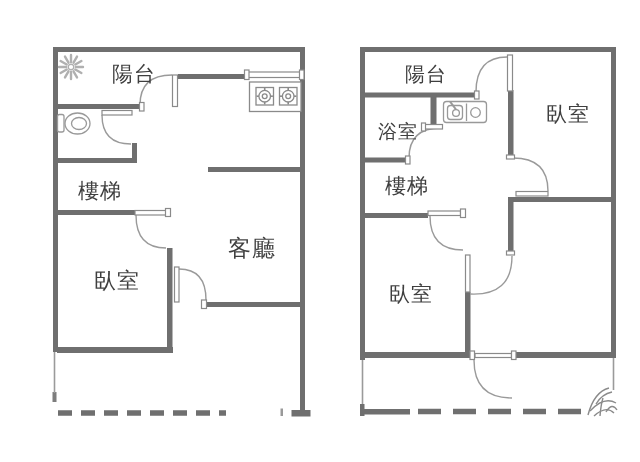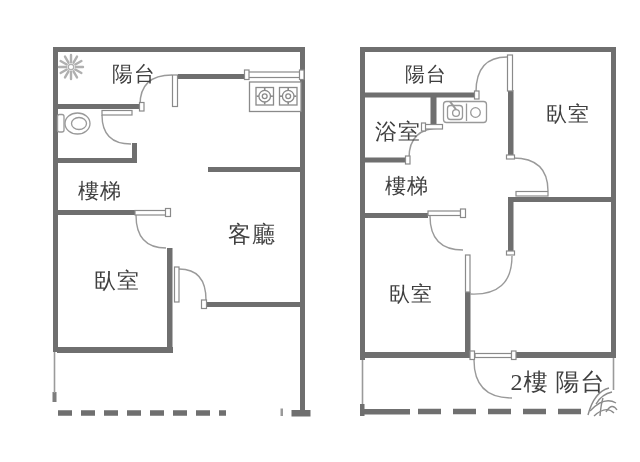--- a/index.html
+++ b/index.html
@@ -1,27 +1,27 @@
 <!DOCTYPE html>
 <html><head>
 <meta charset="utf-8">
 <style>
   html,body{margin:0;padding:0;background:#ffffff;}
   #stage{position:relative;width:640px;height:462px;background:#ffffff;overflow:hidden;
          font-family:"Liberation Serif","DejaVu Serif",serif;}
   #plan-svg{position:absolute;left:0;top:0;}
   .lbl{position:absolute;transform:translate(-50%,-50%);color:#3f3f3f;white-space:nowrap;
        font-family:"Liberation Serif","DejaVu Serif",serif;letter-spacing:1px;}
-  .fs19{font-size:22px}.fs20{font-size:20px}.fs21{font-size:21px}
+  .fs19{font-size:19px}.fs20{font-size:20px}.fs21{font-size:21px}
   .fs22{font-size:22px}.fs23{font-size:23px}.fs24{font-size:24px}
   
   .l-balcony{left:134px;top:74px}
   .l-dining{left:247px;top:137px}
   .l-stairs{left:100px;top:191px}
-  .l-living{left:252px;top:234px}
+  .l-living{left:252px;top:248px}
   .l-bedroom{left:117px;top:281px}
   .l-caption{left:200px;top:378px}
   
   .r-balcony{left:426px;top:74px}
   .r-bath{left:398px;top:132px}
   .r-bed-upper{left:568px;top:114px}
   .r-stairs{left:407px;top:186px}
   .r-bed-lower{left:411px;top:294px}
   .r-master{left:554px;top:304px}
   .r-caption{left:558px;top:382px}
@@ -199,14 +199,13 @@
   <div class="lbl fs21 l-balcony">陽台</div>
   <div class="lbl fs21 l-stairs">樓梯</div>
   <div class="lbl fs23 l-living">客廳</div>
   <div class="lbl fs22 l-bedroom">臥室</div>
 
   <div class="lbl fs20 r-balcony">陽台</div>
   <div class="lbl fs19 r-bath">浴室</div>
   <div class="lbl fs21 r-bed-upper">臥室</div>
   <div class="lbl fs21 r-stairs">樓梯</div>
   <div class="lbl fs21 r-bed-lower">臥室</div>
-  <div class="lbl fs24 r-caption">2樓 陽台</div>
 </div>
 
 </body></html>

